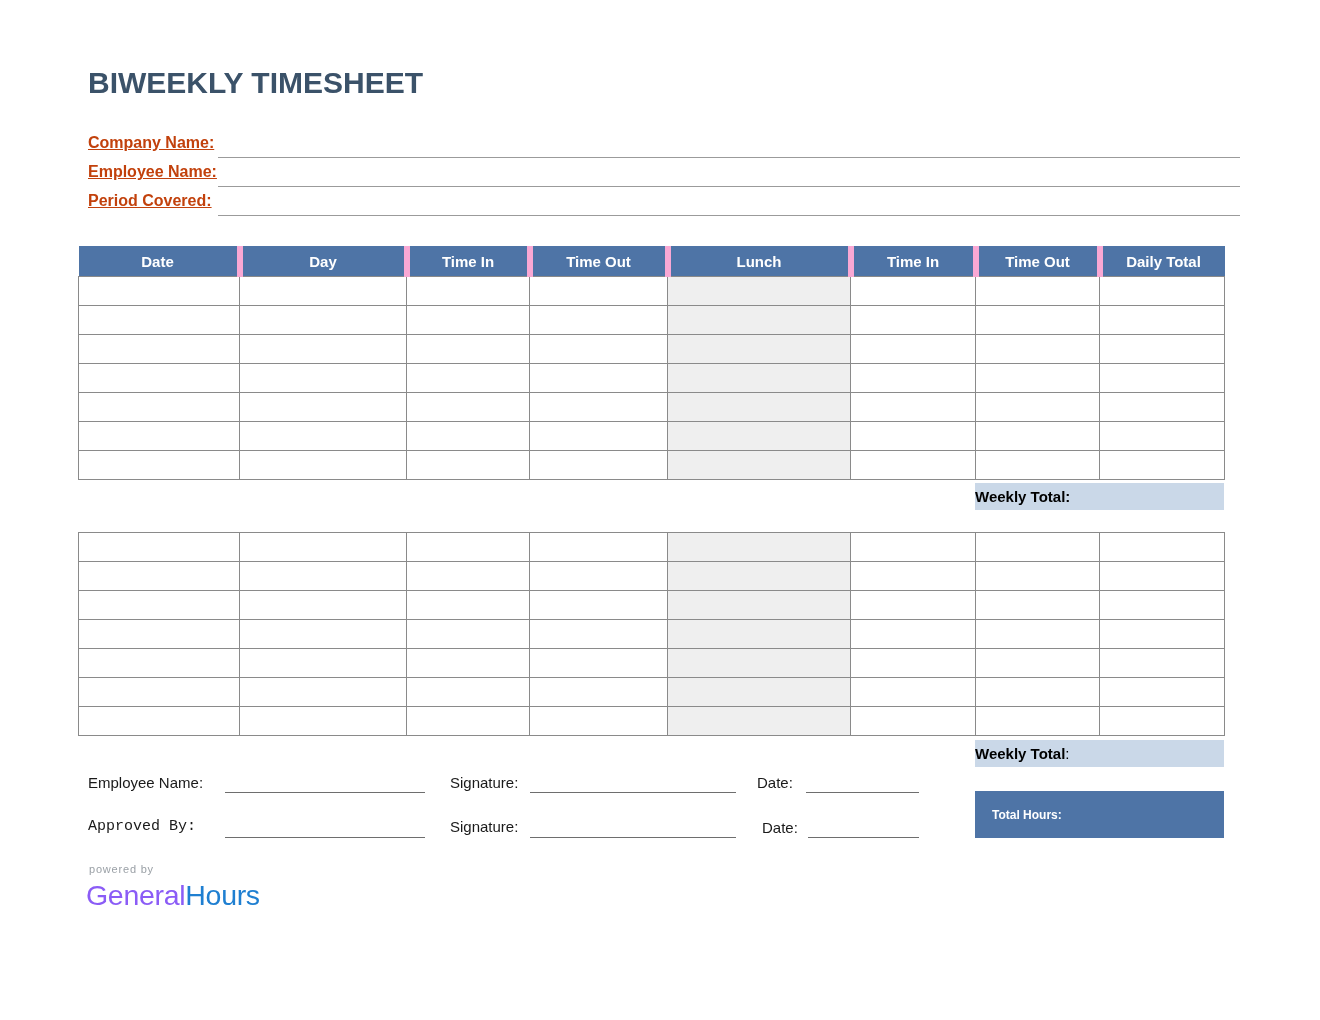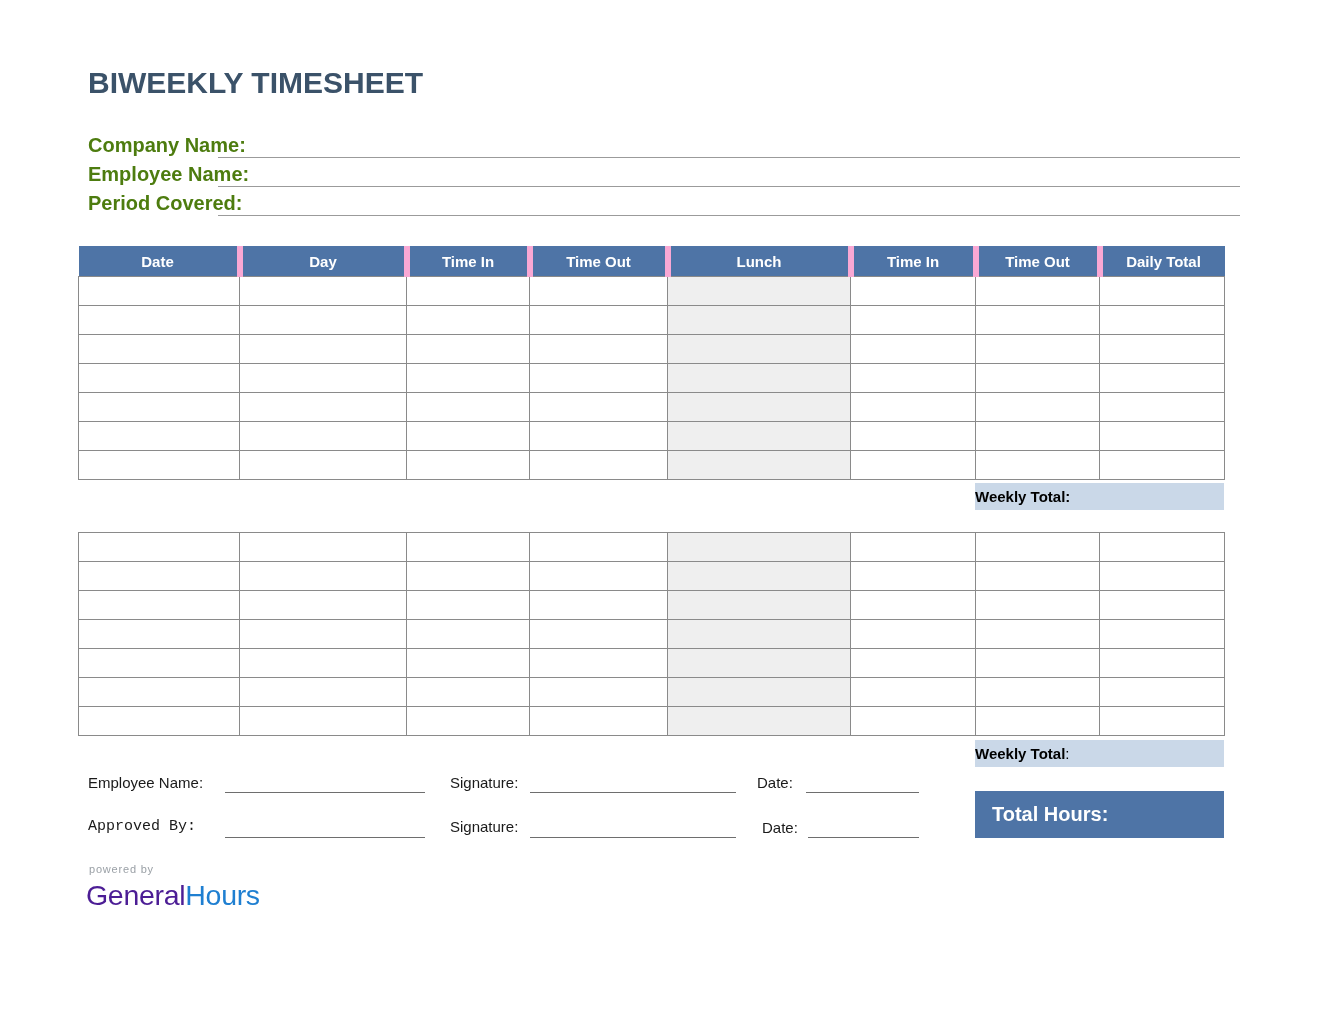--- a/index.html
+++ b/index.html
@@ -11,21 +11,21 @@
     overflow:hidden;
   }
   
   .doc-title{
     position:absolute;left:88px;top:66px;
     font-size:30px;font-weight:bold;color:#3B5269;
     letter-spacing:0px;
   }
   
   .info-row{position:absolute;left:88px;width:1152px;height:24px;}
-  .info-label{font-size:20px;font-weight:bold;color:#4d7c0f;}
+  .info-label{font-size:16px;font-weight:bold;color:#c2410c;text-decoration:underline;}
   .info-line{position:absolute;left:130px;height:1px;background:#9b9b9b;}
   
   .sheet{position:absolute;left:78px;width:1146px;border-collapse:collapse;table-layout:fixed;}
   .sheet th{
     background:#4E74A6;color:#ffffff;
     font-size:15px;font-weight:bold;
     height:30px;padding:0;text-align:center;vertical-align:middle;
     border:none;
   }
   .sheet th + th{border-left:6px solid #f9a8d4;}
@@ -43,34 +43,34 @@
     box-sizing:border-box;
     font-weight:bold;
   }
   .weekly-total .colon{font-weight:normal;}
   
   .sig-label{position:absolute;font-size:15px;color:#1a1a1a;}
   .sig-line{position:absolute;height:1px;background:#6e6e6e;}
   .total-hours{
     position:absolute;left:975px;top:791px;width:249px;height:47px;
     background:#4E74A6;color:#ffffff;
-    font-size:20px;font-weight:bold;
+    font-size:12px;font-weight:bold;
     display:flex;align-items:center;
     padding-left:17px;box-sizing:border-box;
   }
   
   .powered-by{
     position:absolute;left:89px;top:863px;
     font-size:11px;color:#9aa0a6;letter-spacing:0.8px;
   }
   .brand{
     position:absolute;left:86px;top:879px;
     font-size:28.5px;letter-spacing:-0.3px;
   }
-  .brand .general{color:#4c1d95;margin-top:8px;}
+  .brand .general{color:#8b5cf6;margin-top:8px;}
   .brand .blue{color:#1F7FD1;}
 </style>
 </head>
 <body>
 
 <div class="page">
 
   <div class="doc-title">BIWEEKLY TIMESHEET</div>
 
   <div class="info-row" style="top:134px;">

